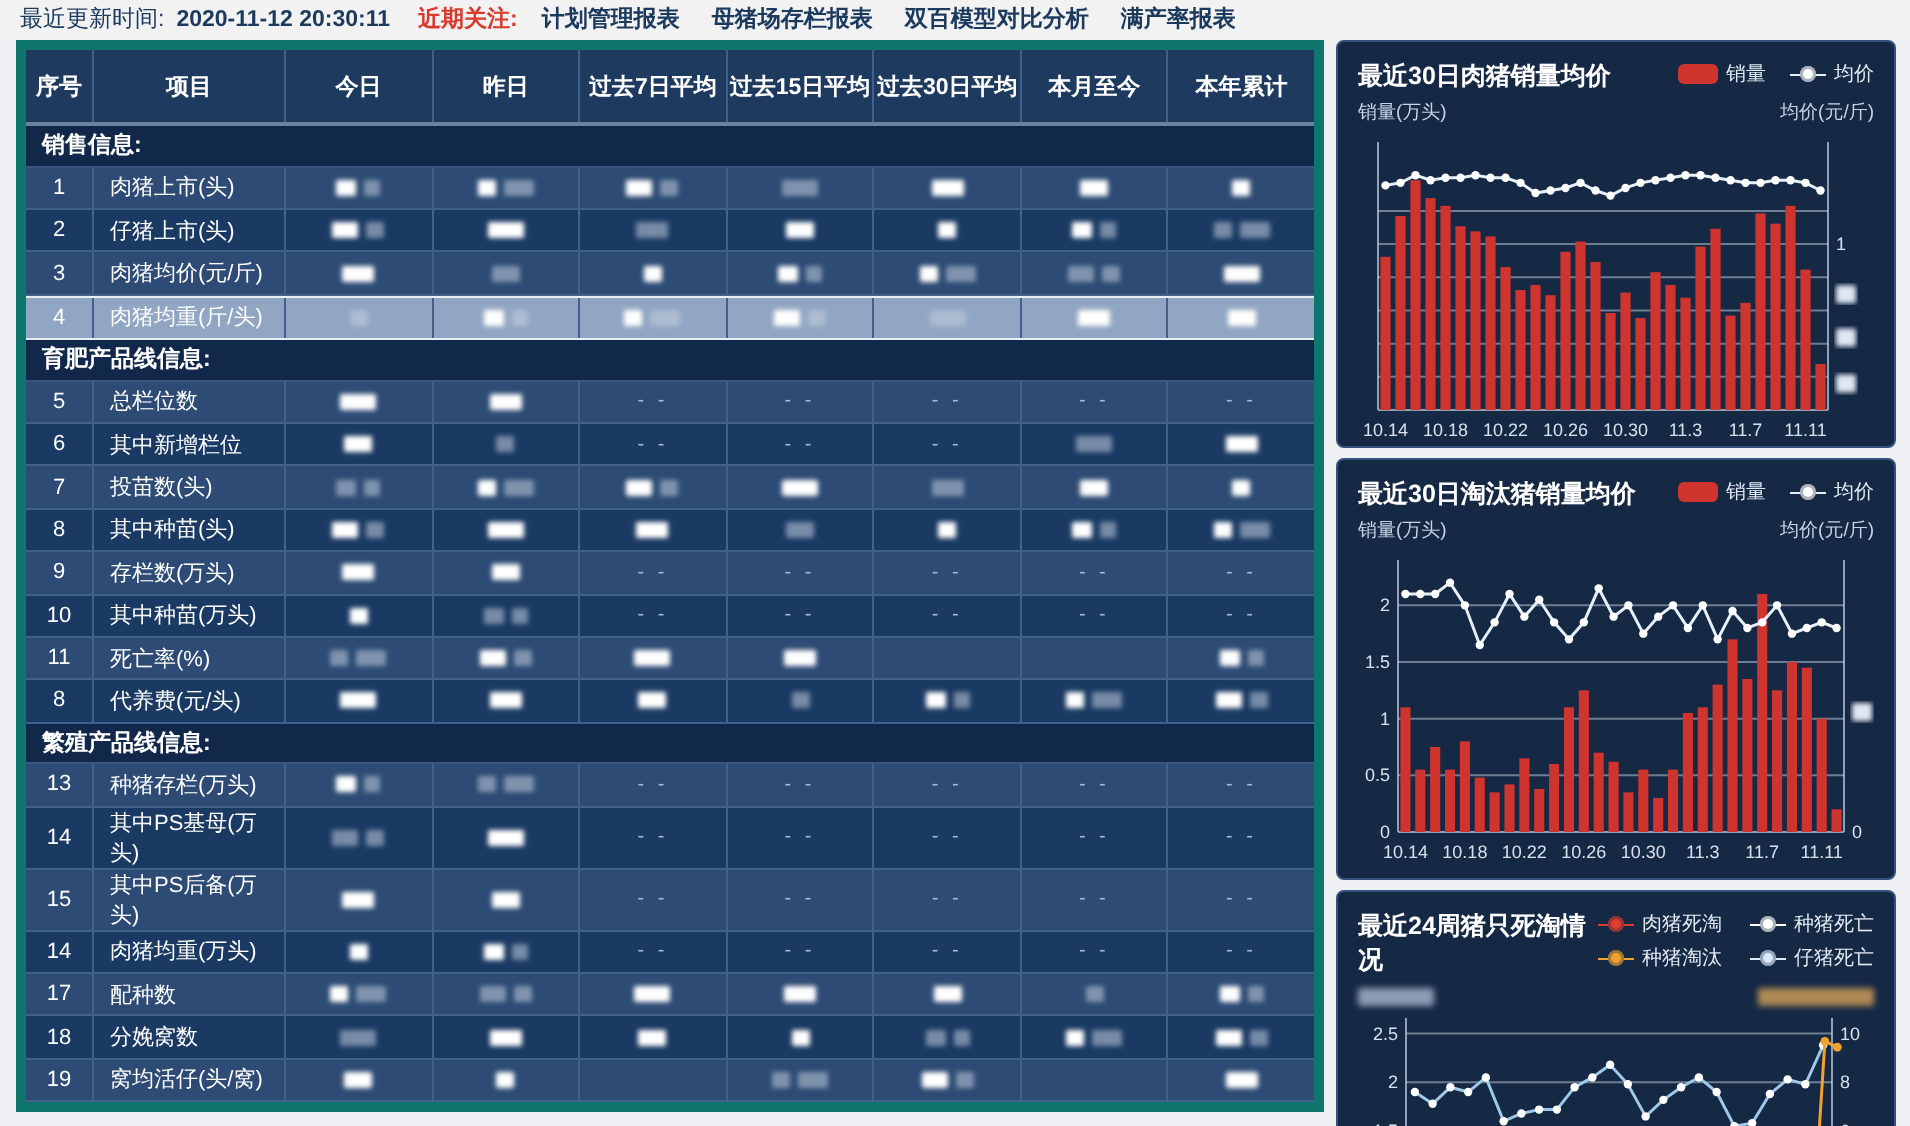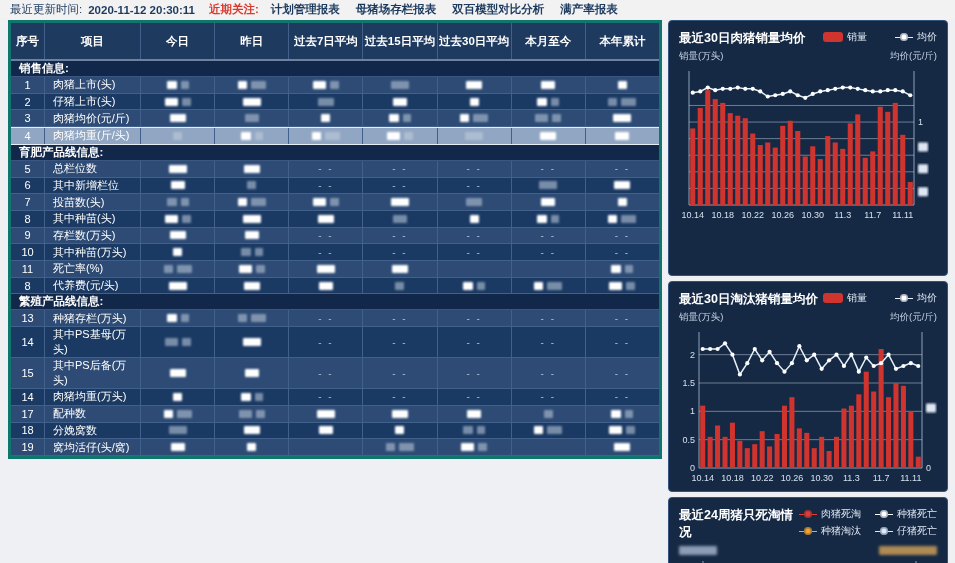--- a/index.html
+++ b/index.html
@@ -15,23 +15,23 @@
     background:#f2f2f2;display:flex;align-items:center;
     font-size:11.5px;color:#1c3a5e;padding-left:10px;box-sizing:border-box;gap:6px;
     white-space:nowrap;
   }
   .topbar .time{font-weight:bold;color:#1c3a5e;}
   .topbar .focus{color:#d93a2f;font-weight:bold;margin-left:8px;}
   .topbar .menu{display:flex;gap:16px;margin-left:6px;}
   .topbar .menu-item{color:#1c3a5e;font-weight:bold;cursor:pointer;}
   
   .table-panel{
-    position:absolute;left:8px;top:20px;width:654px;height:439px;
+    position:absolute;left:8px;top:20px;width:654px;height:536px;
     display:flex;flex-direction:column;
-    border:3px solid #0f766e;box-sizing:border-box;background:#1b3a63;
+    border:5px solid #0f766e;box-sizing:border-box;background:#1b3a63;
   }
   .t-head{display:flex;height:36px;flex:none;background:#1e3a5f;border-bottom:2px solid #6d82a0;}
   .t-head .hcell{
     display:flex;align-items:center;justify-content:center;
     color:#ffffff;font-weight:bold;font-size:11.5px;
     border-right:1px solid #41608c;box-sizing:border-box;
   }
   .hcell:last-child{border-right:none;}
   .col-no{width:34px;flex:none;}
   .col-item{width:96px;flex:none;}
@@ -59,26 +59,26 @@
   .blurblock.dim{background:#c3cfdf;opacity:0.55;}
   
   .right-panel{
     position:absolute;left:668px;top:20px;width:280px;height:560px;
     display:flex;flex-direction:column;gap:5px;
   }
   .card{
     background:#152844;border:1px solid #33527e;border-radius:4px;
     box-sizing:border-box;padding:9px 10px 4px 10px;color:#fff;
   }
-  .card1{height:256px;flex:none;}
+  .card1{height:204px;flex:none;}
   .card2{height:211px;flex:none;}
   .card3{flex:1;}
   .card-head{display:flex;justify-content:space-between;align-items:flex-start;}
   .card-title{font-size:12.5px;font-weight:bold;color:#ffffff;}
-  .legend{display:flex;gap:28px;font-size:10px;color:#e2eaf4;align-items:center;}
+  .legend{display:flex;gap:12px;font-size:10px;color:#e2eaf4;align-items:center;}
   .legend.grid2{display:grid;grid-template-columns:auto auto;gap:3px 14px;}
   .legend-item{display:flex;align-items:center;gap:4px;cursor:pointer;white-space:nowrap;}
   .lg-bar{width:20px;height:10px;border-radius:3px;}
   .lg-line{position:relative;width:18px;height:10px;}
   .lg-line .ln{position:absolute;left:0;top:4.5px;width:18px;height:1.5px;}
   .lg-line .dt{position:absolute;left:5px;top:1px;width:8px;height:8px;border-radius:50%;}
   .axis-row{
     display:flex;justify-content:space-between;align-items:center;
     font-size:9.5px;color:#c6d3e4;margin-top:3px;height:13px;
   }

